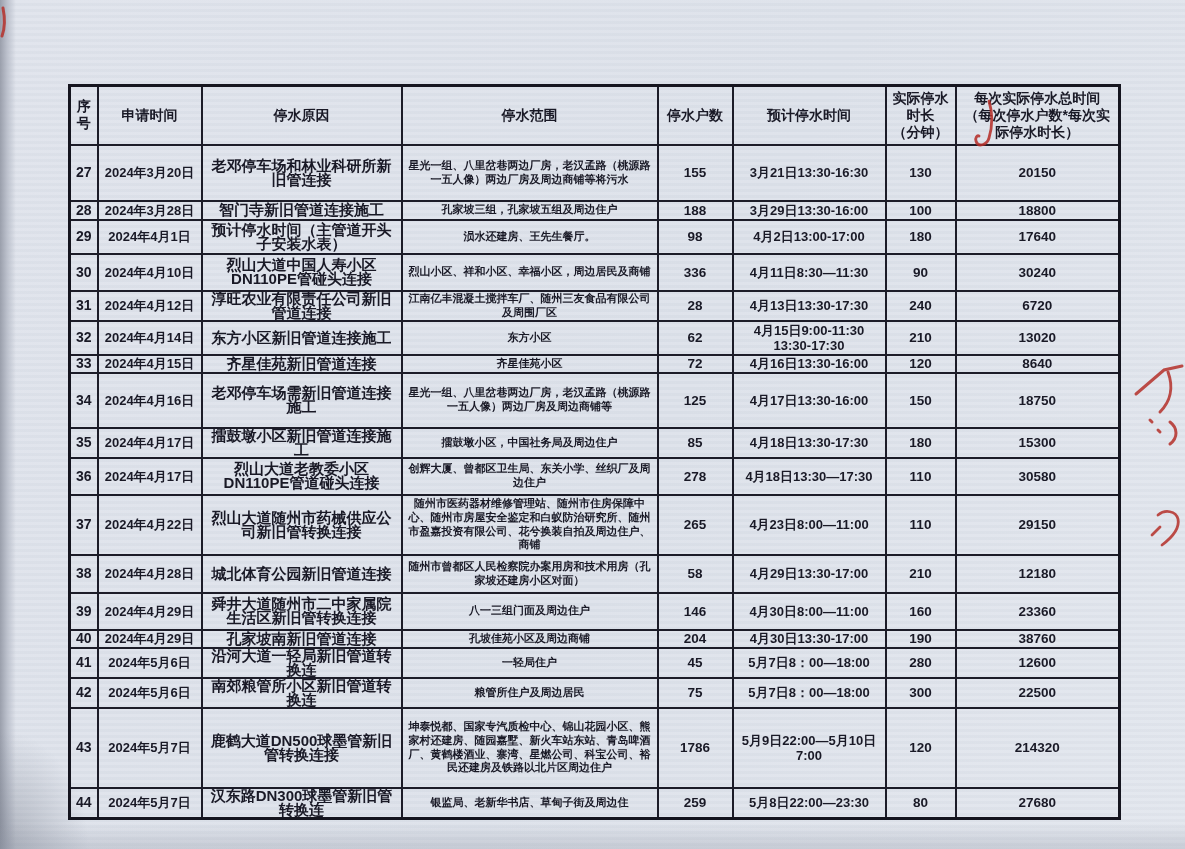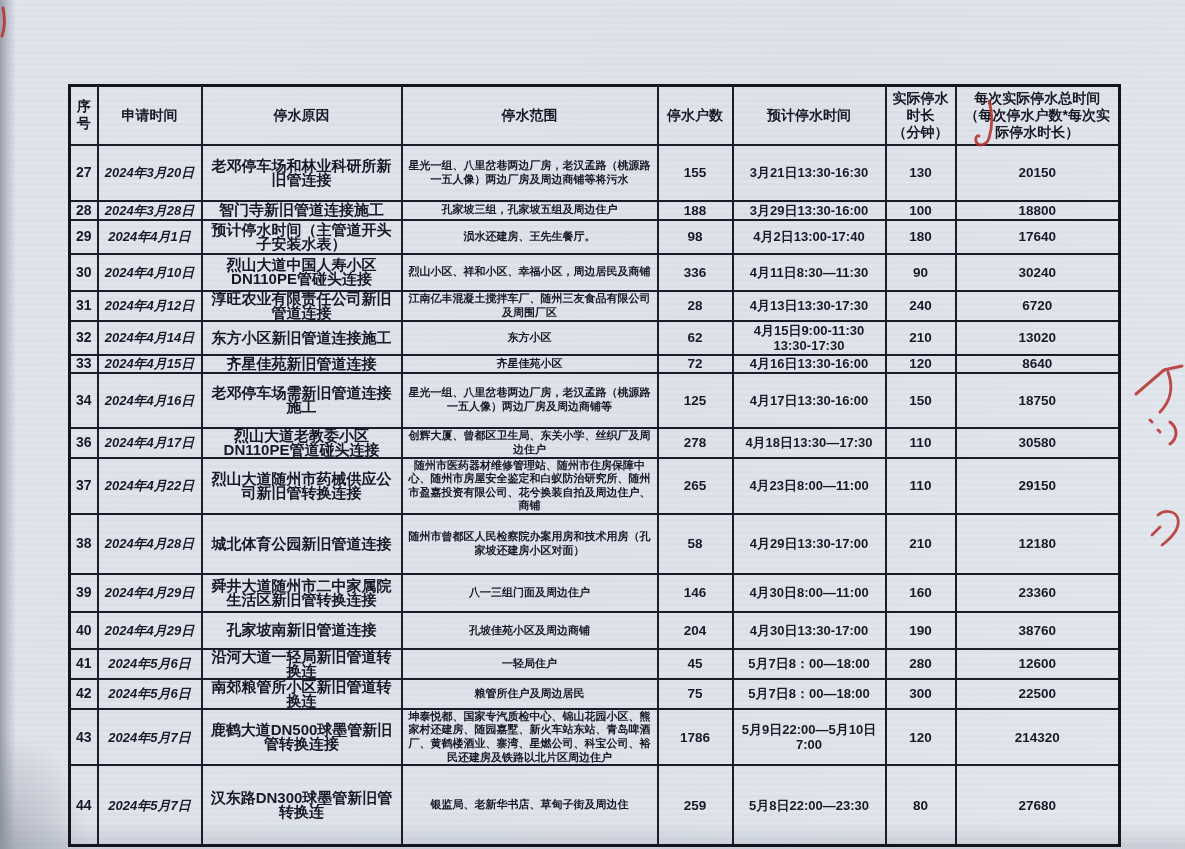--- a/index.html
+++ b/index.html
@@ -41,21 +41,21 @@
     padding:0 2px;
     overflow:hidden;
   }
   table.outage{ border:3px solid #15151f; }
   table.outage th{
     font-size:14px; line-height:17px; white-space:pre-line;
     font-weight:bold;
   }
   table.outage td{ font-size:13.5px; line-height:15px; }
   table.outage td:nth-child(1){ font-size:14px; }
-  table.outage td:nth-child(2){ white-space:nowrap; font-size:13px;font-style:italic; }
+  table.outage td:nth-child(2){ white-space:nowrap; font-size:13px; }
   table.outage td:nth-child(3){ font-size:15px; line-height:14px; }
   table.outage td:nth-child(4){ font-size:11px; line-height:13.6px; }
   table.outage td:nth-child(6){ white-space:pre-line; font-size:13px; line-height:15px; }
   thead tr{ height:59px; }
   tbody tr:nth-child(1){height:56px} tbody tr:nth-child(2){height:19px}
   tbody tr:nth-child(3){height:34px} tbody tr:nth-child(4){height:37px}
   tbody tr:nth-child(5){height:26px} tbody tr:nth-child(6){height:34px}
   tbody tr:nth-child(7){height:18px} tbody tr:nth-child(8){height:55px}
   tbody tr:nth-child(9){height:18px} tbody tr:nth-child(10){height:37px}
   tbody tr:nth-child(11){height:60px} tbody tr:nth-child(12){height:38px}
@@ -120,21 +120,21 @@
         <td>3月29日13:30-16:00</td>
         <td>100</td>
         <td>18800</td>
       </tr>
       <tr>
         <td>29</td>
         <td>2024年4月1日</td>
         <td>预计停水时间（主管道开头子安装水表）</td>
         <td>涢水还建房、王先生餐厅。</td>
         <td>98</td>
-        <td>4月2日13:00-17:40</td>
+        <td>4月2日13:00-17:00</td>
         <td>180</td>
         <td>17640</td>
       </tr>
       <tr>
         <td>30</td>
         <td>2024年4月10日</td>
         <td>烈山大道中国人寿小区DN110PE管碰头连接</td>
         <td>烈山小区、祥和小区、幸福小区，周边居民及商铺</td>
         <td>336</td>
         <td>4月11日8:30—11:30</td>
@@ -174,20 +174,30 @@
       </tr>
       <tr>
         <td>34</td>
         <td>2024年4月16日</td>
         <td>老邓停车场需新旧管道连接施工</td>
         <td>星光一组、八里岔巷两边厂房，老汉孟路（桃源路一五人像）两边厂房及周边商铺等</td>
         <td>125</td>
         <td>4月17日13:30-16:00</td>
         <td>150</td>
         <td>18750</td>
+      </tr>
+      <tr>
+        <td>35</td>
+        <td>2024年4月17日</td>
+        <td>擂鼓墩小区新旧管道连接施工</td>
+        <td>擂鼓墩小区，中国社务局及周边住户</td>
+        <td>85</td>
+        <td>4月18日13:30-17:30</td>
+        <td>180</td>
+        <td>15300</td>
       </tr>
       <tr>
         <td>36</td>
         <td>2024年4月17日</td>
         <td>烈山大道老教委小区DN110PE管道碰头连接</td>
         <td>创辉大厦、曾都区卫生局、东关小学、丝织厂及周边住户</td>
         <td>278</td>
         <td>4月18日13:30—17:30</td>
         <td>110</td>
         <td>30580</td>

